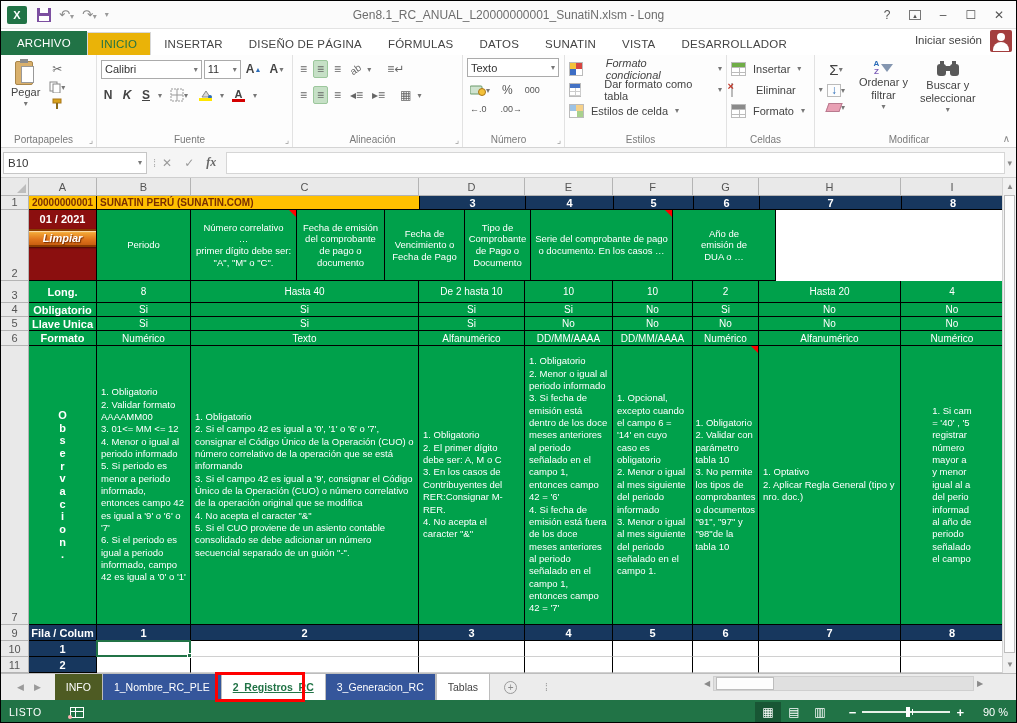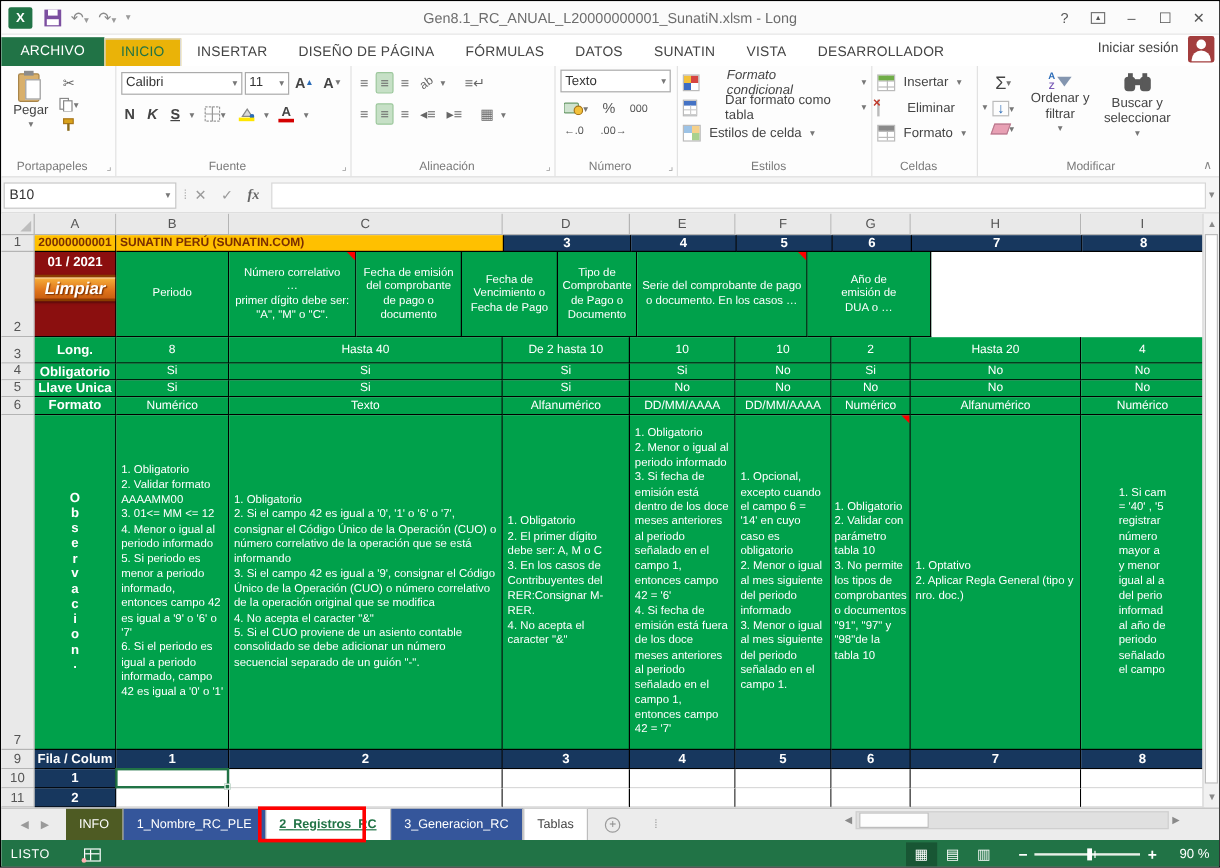--- a/index.html
+++ b/index.html
@@ -99,21 +99,21 @@
   .nv{background:#17375E;color:#fff;font-weight:bold;font-size:11px;}
   .gr{background:#00A14B;color:#fff;}
   .hdr{font-size:9.5px;line-height:1.22;white-space:pre-line;padding:1px 2px;}
   .lab{font-weight:bold;font-size:11px;}
   .val{font-size:10px;}
   .obs{font-size:9.5px;line-height:1.3;white-space:pre-line;text-align:left;align-items:center;padding:2px 4px;}
   .obsA{font-weight:bold;font-size:11px;line-height:1.15;}
   .wht{background:#fff;border-right:1px solid #000;border-bottom:1px solid #d0d0d0;}
   .maroon{background:#8B0F0F;color:#fff;flex-direction:column;justify-content:flex-start;padding-top:3px;gap:4px;}
   .period{font-weight:bold;font-size:11px;}
-  .limpiar{background:linear-gradient(#f7b23c,#e0751c 60%,#c85e10);border:2px solid #8a3c00;border-radius:10px;color:#fff;font-weight:bold;font-style:italic;font-size:14px;padding:1px 21px;box-shadow:0 1px 2px rgba(0,0,0,.5), inset 0 1px 1px rgba(255,255,255,.6);text-shadow:1px 1px 1px #7a2e00;}
+  .limpiar{background:linear-gradient(#f7b23c,#e0751c 60%,#c85e10);border:2px solid #8a3c00;border-radius:10px;color:#fff;font-weight:bold;font-style:italic;font-size:11px;padding:1px 21px;box-shadow:0 1px 2px rgba(0,0,0,.5), inset 0 1px 1px rgba(255,255,255,.6);text-shadow:1px 1px 1px #7a2e00;}
   .cm{position:absolute;right:0;top:0;width:0;height:0;border-left:7px solid transparent;border-top:7px solid #FF0000;}
   .selbox{position:absolute;border:2px solid #217346;pointer-events:none;z-index:5;}
   .selbox .handle{position:absolute;right:-3px;bottom:-3px;width:5px;height:5px;background:#217346;border:1px solid #fff;}
 
   
   #vscroll{position:absolute;right:0;top:177px;width:14px;height:495px;background:#f1f1f1;border-left:1px solid #d4d4d4;}
   .varrow{position:absolute;left:1px;width:12px;height:15px;color:#8a8a8a;font-size:8px;display:flex;align-items:center;justify-content:center;}
   #vthumb{position:absolute;left:1px;top:17px;width:11px;height:458px;background:#fdfdfd;border:1px solid #bdbdbd;}
 
   

